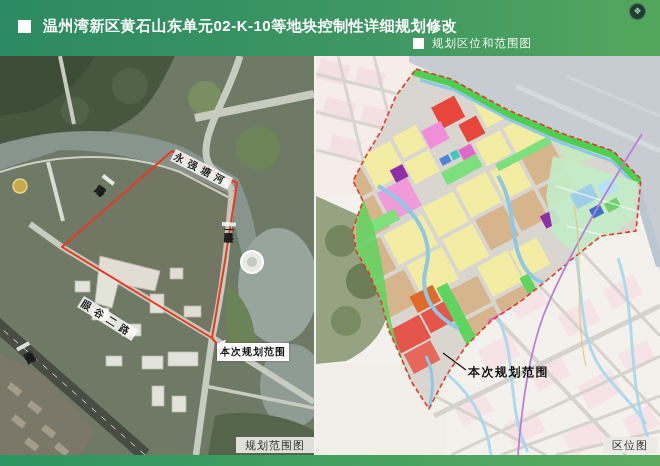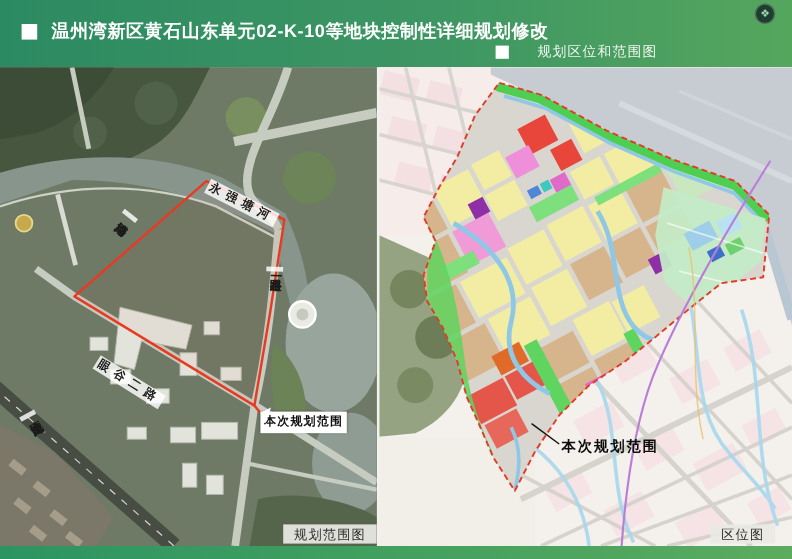--- a/index.html
+++ b/index.html
@@ -6,21 +6,21 @@
   #app{position:relative;width:660px;height:466px;overflow:hidden;
        font-family:"Liberation Sans","DejaVu Sans",sans-serif;}
 
   
   .header{position:absolute;left:0;top:0;width:660px;height:56px;
     background:linear-gradient(90deg,#2c8a62 0%,#3d9663 55%,#55a65d 100%);}
   .title-row{position:absolute;left:18px;top:17px;display:flex;align-items:center;gap:12px;}
   .bullet{width:13px;height:13px;background:#ffffff;flex:0 0 auto;}
   .page-title{color:#ffffff;font-size:15px;font-weight:bold;letter-spacing:.5px;
     margin:0;white-space:nowrap;}
-  .section-row{position:absolute;left:413px;top:36px;display:flex;align-items:center;gap:24px;}
+  .section-row{position:absolute;left:413px;top:36px;display:flex;align-items:center;gap:8px;}
   .bullet.small{width:11px;height:11px;}
   .section-label{color:#f2f7f2;font-size:11.5px;letter-spacing:1px;white-space:nowrap;}
   .corner-badge{position:absolute;right:14px;top:3px;width:17px;height:17px;border-radius:50%;
     background:#1e3f30;color:#9fd3ae;font-size:9px;line-height:17px;text-align:center;
     box-shadow:0 0 0 1px rgba(255,255,255,.25) inset;cursor:pointer;}
 
   
   .main{position:absolute;left:0;top:56px;width:660px;height:399px;display:flex;}
   .panel{position:relative;height:399px;overflow:hidden;}
   .panel.left{width:314px;border-right:2px solid #f2f2ee;background:#6e7a66;}
@@ -47,21 +47,21 @@
     border:7px solid transparent;border-right-color:#ffffff;transform:rotate(18deg);}
 
   
   .callout-text{position:absolute;left:152px;top:308px;color:#0d0d0d;font-size:12px;
     font-weight:bold;letter-spacing:1.5px;white-space:nowrap;}
 
   
   .caption{position:absolute;bottom:2px;background:rgba(233,233,228,.93);color:#2f2f2f;
     font-size:11px;letter-spacing:1px;padding:1px 9px 0;white-space:nowrap;}
   .caption.left-cap{right:0;}
-  .caption.right-cap{right:14px;margin-top:36px;}
+  .caption.right-cap{right:3px;margin-top:36px;}
 
   
   .footer{position:absolute;left:0;top:455px;width:660px;height:11px;
     background:linear-gradient(90deg,#2c9462 0%,#45a15f 55%,#5cab5f 100%);}
 </style>
 </head>
 <body>
 
 <div id="app">
 

